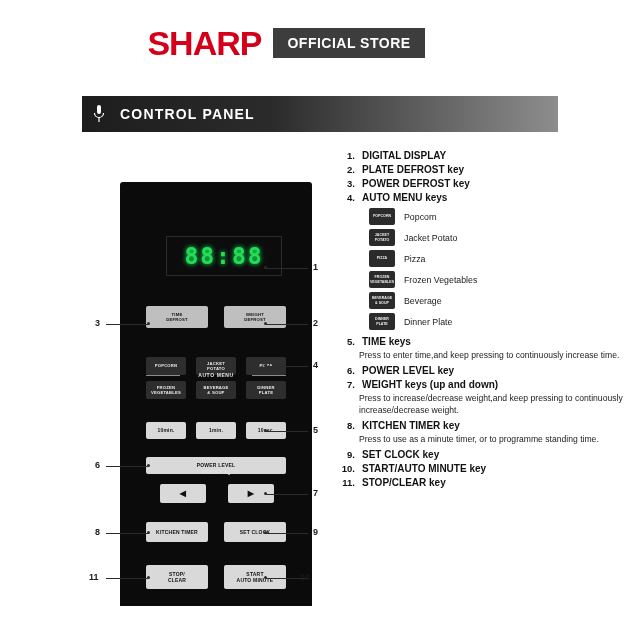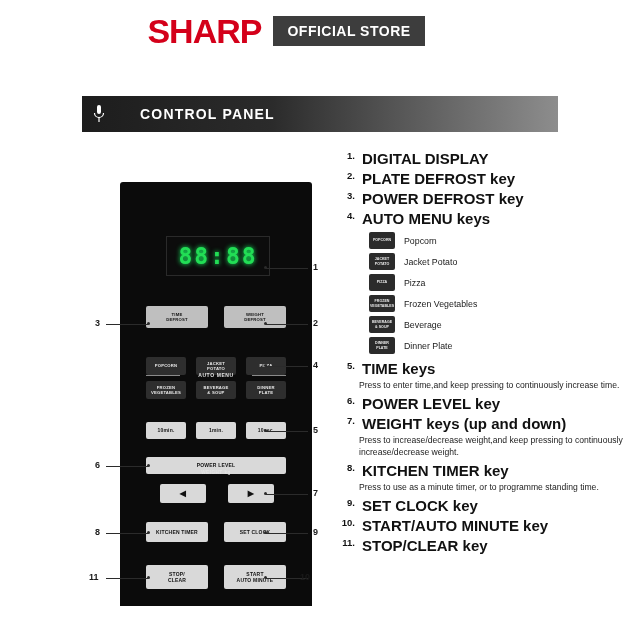--- a/index.html
+++ b/index.html
@@ -8,21 +8,21 @@
     width:640px; height:640px;
     background:#ffffff;
     font-family:"Liberation Sans", sans-serif;
     color:#111;
     overflow:hidden;
   }
   .page { position:relative; width:640px; height:640px; }
 
   
   .brand {
-    position:absolute; left:0; top:0; width:572px; height:62px;
+    position:absolute; left:0; top:12px; width:572px; height:62px;
     display:flex; align-items:center; justify-content:center; gap:12px;
   }
   .brand-logo {
     font-size:34px; font-weight:bold; letter-spacing:-1px;
     color:#d4001a; font-family:"Liberation Sans", sans-serif;
   }
   .brand-badge {
     background:#3d3d3d; color:#ffffff; font-size:14px; font-weight:bold;
     letter-spacing:0.5px; padding:7px 14px;
   }
@@ -32,33 +32,33 @@
     position:absolute; left:82px; top:96px; width:476px; height:36px;
     background:linear-gradient(to right,#1d1d1d 0%, #2b2b2b 40%, #8d8d8d 100%);
     display:flex; align-items:center;
   }
   .titlebar .tb-icon {
     width:34px; height:36px; display:flex; align-items:center; justify-content:center;
     color:#ffffff;
   }
   .titlebar .tb-text {
     color:#ffffff; font-size:14px; font-weight:bold; letter-spacing:1.2px;
-    margin-left:24px;
+    margin-left:4px;
   }
 
   
   .panel {
     position:absolute; left:120px; top:182px; width:192px; height:424px;
     background:#0b0b0b;
     border-radius:3px 3px 0 0;
   }
   .panel-inner { position:relative; width:100%; height:100%; }
 
   .display {
-    position:absolute; left:46px; top:54px; width:104px; height:40px;
+    position:absolute; left:46px; top:54px; width:116px; height:40px;
     background:#0c0c0c; border:1px solid #2a2a2a;
     display:flex; align-items:center; justify-content:center;
   }
   .display-digits {
     color:#22dd55; font-family:"DejaVu Sans Mono", monospace;
     font-size:23px; letter-spacing:2px; font-weight:bold;
     text-shadow:0 0 5px #19ff66;
   }
 
   .btn {
@@ -108,21 +108,21 @@
     position:absolute; left:340px; top:150px; width:290px;
   }
   .legend-row {
     display:flex; align-items:flex-start; margin-bottom:3px;
   }
   .legend-num {
     width:22px; flex:0 0 22px; font-size:9.5px; font-weight:bold; color:#111;
     text-align:right; padding-right:7px;
   }
   .legend-title {
-    font-size:15px; font-weight:bold; color:#111;
+    font-size:10px; font-weight:bold; color:#111;
   }
   .legend-body {
     font-size:8.6px; color:#222; line-height:1.32; margin-left:19px; margin-bottom:4px;
   }
 
   .menu-list { margin:5px 0 6px 29px; }
   .menu-item { display:flex; align-items:center; margin-bottom:4px; }
   .menu-key {
     width:26px; height:17px; background:#2b2b2b; color:#e9e9e9;
     font-size:3.6px; font-weight:bold; line-height:1.2;

